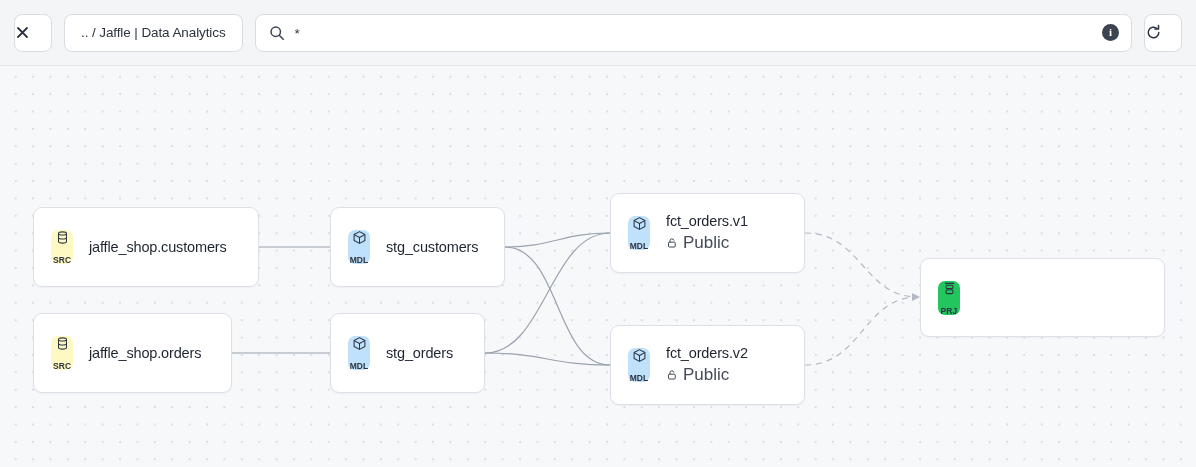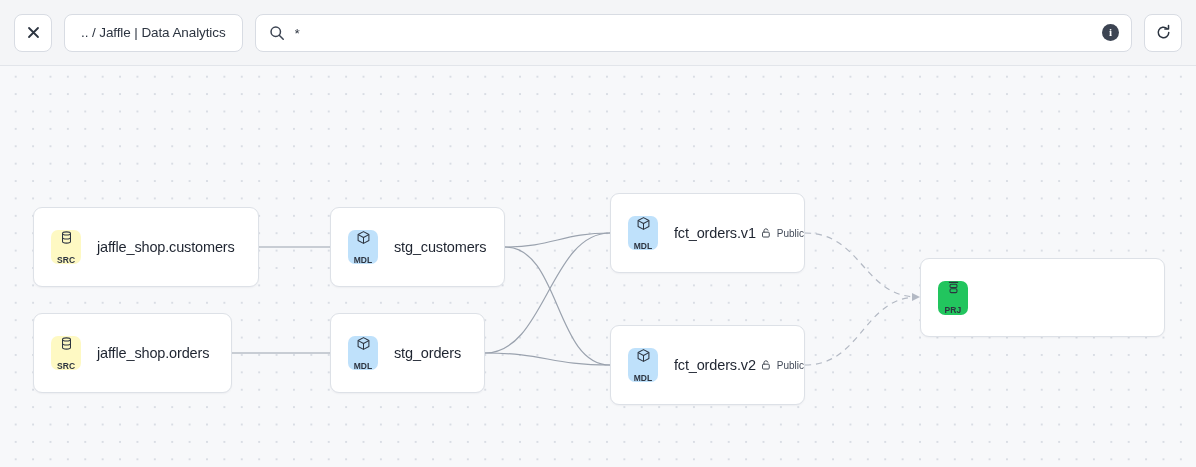--- a/index.html
+++ b/index.html
@@ -40,21 +40,20 @@
   }
 
   .tb-btn {
     background: #ffffff;
     border: 1px solid #d8dce3;
     border-radius: 8px;
     height: 38px;
     box-sizing: border-box;
     display: flex;
     align-items: center;
-    justify-content: center;
     cursor: pointer;
     color: #2c3440;
     flex: none;
   }
   .tb-btn.square { width: 38px; }
 
   .breadcrumb {
     padding: 0 16px;
     font-size: 13.5px;
     color: #2c3440;
@@ -132,63 +131,63 @@
     box-sizing: border-box;
     display: flex;
     align-items: center;
     padding-left: 17px;
     gap: 16px;
     cursor: pointer;
     box-shadow: 0 1px 2px rgba(20,30,50,0.045);
   }
 
   .badge {
-    width: 30px;
+    width: 22px;
     height: 34px;
     border-radius: 7px;
     flex: none;
     display: flex;
     flex-direction: column;
     align-items: center;
-    justify-content: center;
     gap: 10px;
   }
   .badge-glyph {
     display: block;
     line-height: 0;
     margin-bottom: 1px;
   }
   .badge-text {
     font-size: 8.5px;
     font-weight: 600;
     letter-spacing: 0.1px;
     line-height: 1;
     color: #2c3440;
   }
   .badge.src { background: #fef9c3; }
   .badge.mdl { background: #bfe1fb; }
   .badge.prj { background: #22c55e; }
 
   .node-labels {
     display: flex;
-    justify-content: center;
+    flex-direction: column;
+    justify-content: space-between;
     gap: 4px;
     min-width: 0;
   }
   .node-title {
     font-size: 14.5px;
     color: #1e2430;
     white-space: nowrap;
     letter-spacing: -0.15px;
   }
   .node-sub {
     display: flex;
     align-items: center;
     gap: 5px;
-    font-size: 10px;
+    font-size: 17px;
     color: #434b59;
     white-space: nowrap;
   }
   .node-kicker {
     font-size: 12.5px;
     color: #3a4250;
     white-space: nowrap;
     letter-spacing: -0.05px;
   }
   .node-title.sm {

